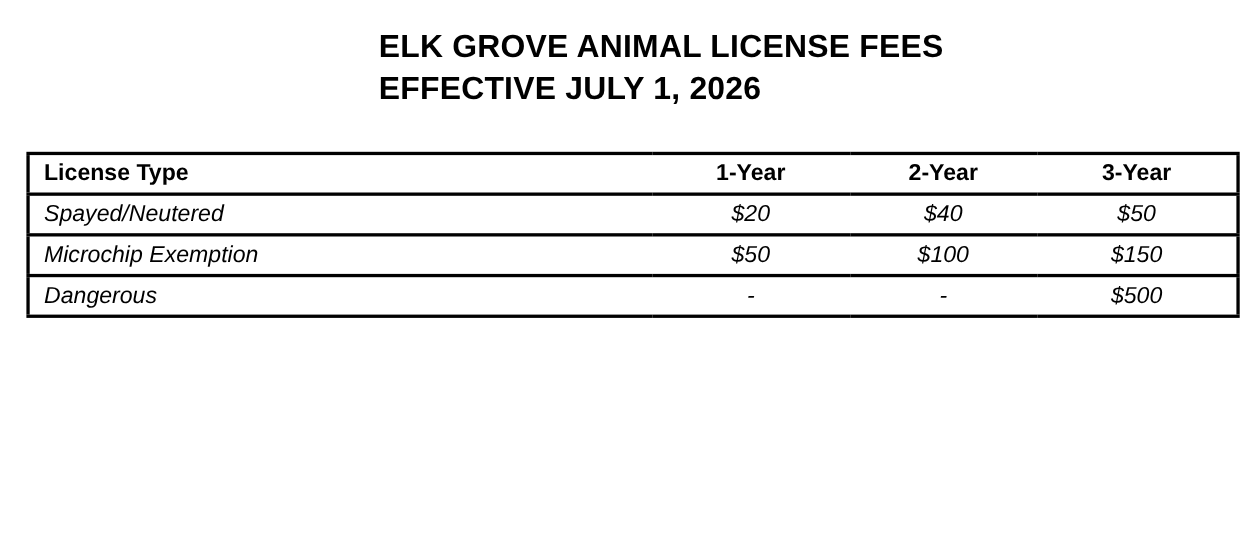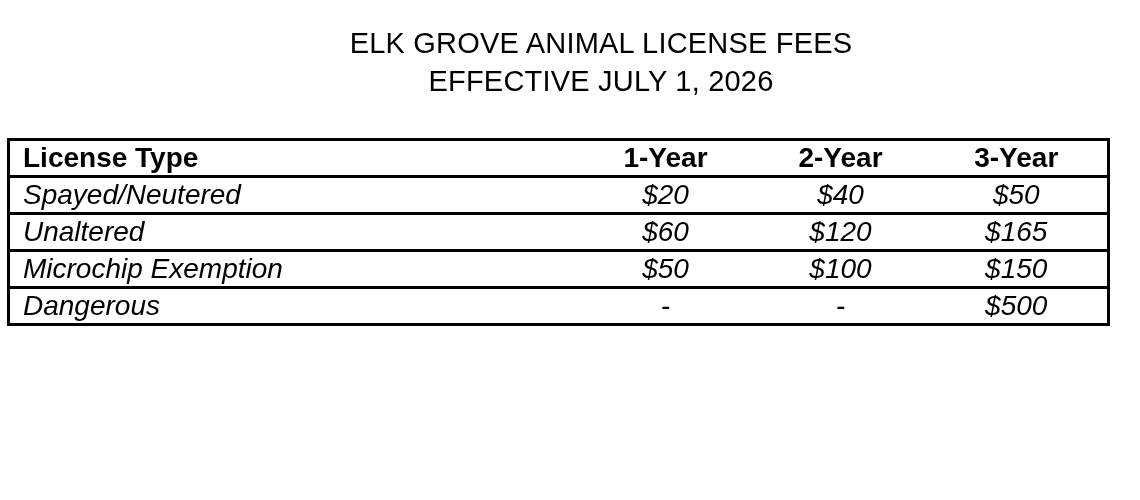--- a/index.html
+++ b/index.html
@@ -13,36 +13,35 @@
     position: relative;
     font-family: "Liberation Sans", sans-serif;
     color: #000000;
     overflow: hidden;
   }
   .doc-title {
     position: absolute;
     top: 24px;
     left: 601px;
     transform: translateX(-50%);
-    text-align: center;
-    font-weight: normal;
+    font-weight: bold;
     font-size: 29px;
     line-height: 38px;
     white-space: nowrap;
     letter-spacing: 0.2px;
   }
   table.fees {
     position: absolute;
     top: 138px;
-    left: 7px;
+    left: 24px;
     width: 1100px;
     table-layout: fixed;
     border-collapse: collapse;
     border: 3px solid #000000;
-    font-size: 28px;
+    font-size: 21px;
   }
   table.fees th,
   table.fees td {
     border-top: 3px solid #000000;
     border-bottom: 3px solid #000000;
     border-left: none;
     border-right: none;
     height: 34px;
     padding: 0;
     text-align: center;
@@ -81,26 +80,20 @@
     </tr>
   </thead>
   <tbody>
     <tr>
       <td class="left">Spayed/Neutered</td>
       <td>$20</td>
       <td>$40</td>
       <td>$50</td>
     </tr>
     <tr>
-      <td class="left">Unaltered</td>
-      <td>$60</td>
-      <td>$120</td>
-      <td>$165</td>
-    </tr>
-    <tr>
       <td class="left">Microchip Exemption</td>
       <td>$50</td>
       <td>$100</td>
       <td>$150</td>
     </tr>
     <tr>
       <td class="left">Dangerous</td>
       <td>-</td>
       <td>-</td>
       <td>$500</td>

